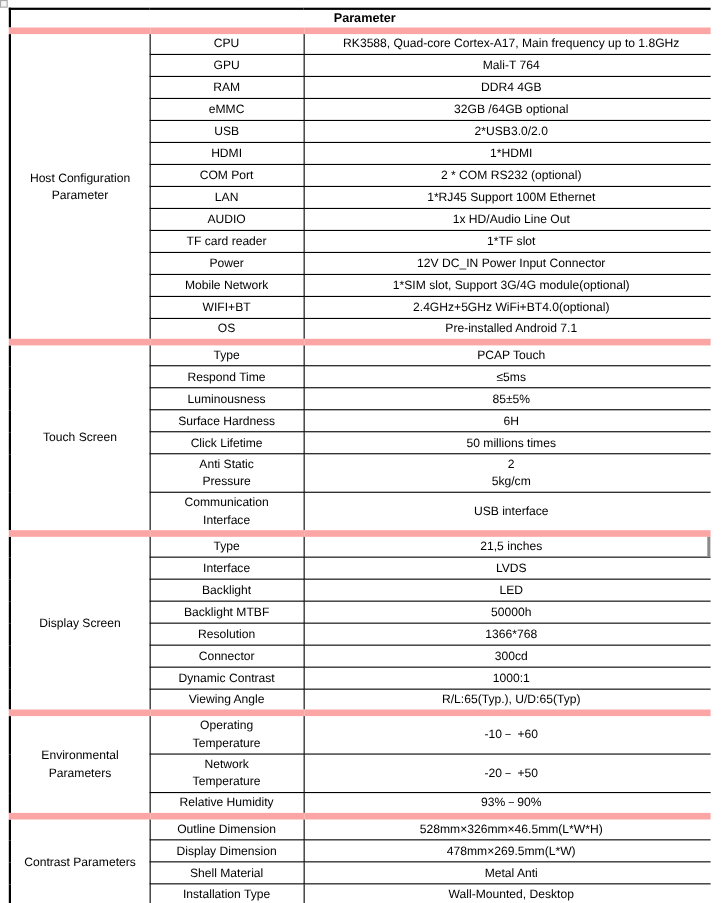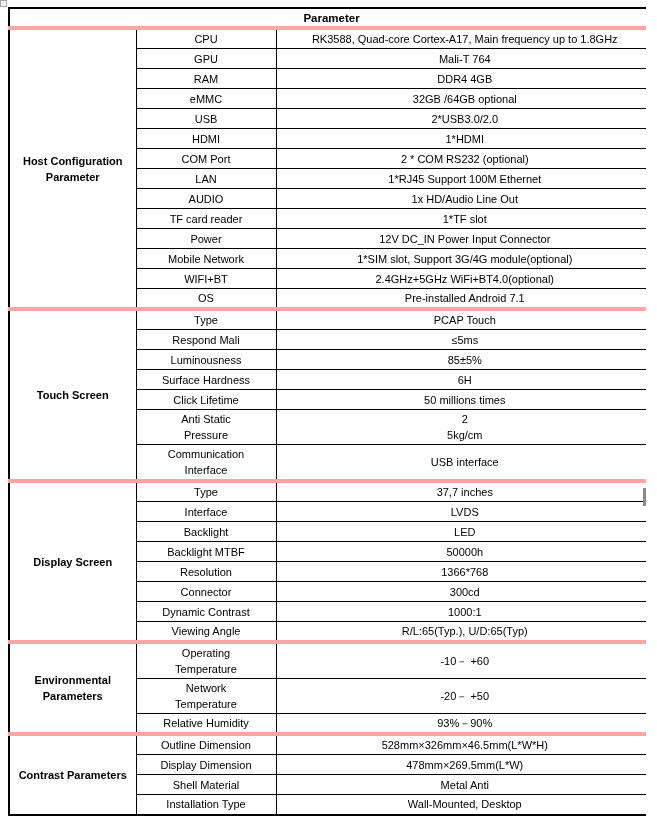--- a/index.html
+++ b/index.html
@@ -53,22 +53,22 @@
     overflow:hidden;
     word-wrap:break-word;
   }
   table.spec-table tr { height:20px; }
   tr.header-row td {
     font-weight:bold;
     font-size:11.5px;
     height:15px;
     padding:0 4px;
   }
-  tr.section-start td { border-top:4px solid #fca5a5; }
-  td.section-label { font-size:11px;font-weight:bold; }
+  tr.section-start td { border-top:6px solid #fca5a5; }
+  td.section-label { font-size:11px; }
   .line { line-height:16px; }
 </style>
 </head>
 <body>
 
 <div class="screen">
 
   <div class="handle"></div>
 
   <table class="spec-table">
@@ -204,21 +204,21 @@
           </td>
           <td>
             <div class="line">Type</div>
           </td>
           <td>
             <div class="line">PCAP Touch</div>
           </td>
         </tr>
         <tr>
           <td>
-            <div class="line">Respond Mali</div>
+            <div class="line">Respond Time</div>
           </td>
           <td>
             <div class="line">≤5ms</div>
           </td>
         </tr>
         <tr>
           <td>
             <div class="line">Luminousness</div>
           </td>
           <td>
@@ -261,21 +261,21 @@
           </td>
         </tr>
         <tr class="section-start">
           <td rowspan="8" class="section-label">
             <div class="line">Display Screen</div>
           </td>
           <td>
             <div class="line">Type</div>
           </td>
           <td>
-            <div class="line">37,7 inches</div>
+            <div class="line">21,5 inches</div>
           </td>
         </tr>
         <tr>
           <td>
             <div class="line">Interface</div>
           </td>
           <td>
             <div class="line">LVDS</div>
           </td>
         </tr>

